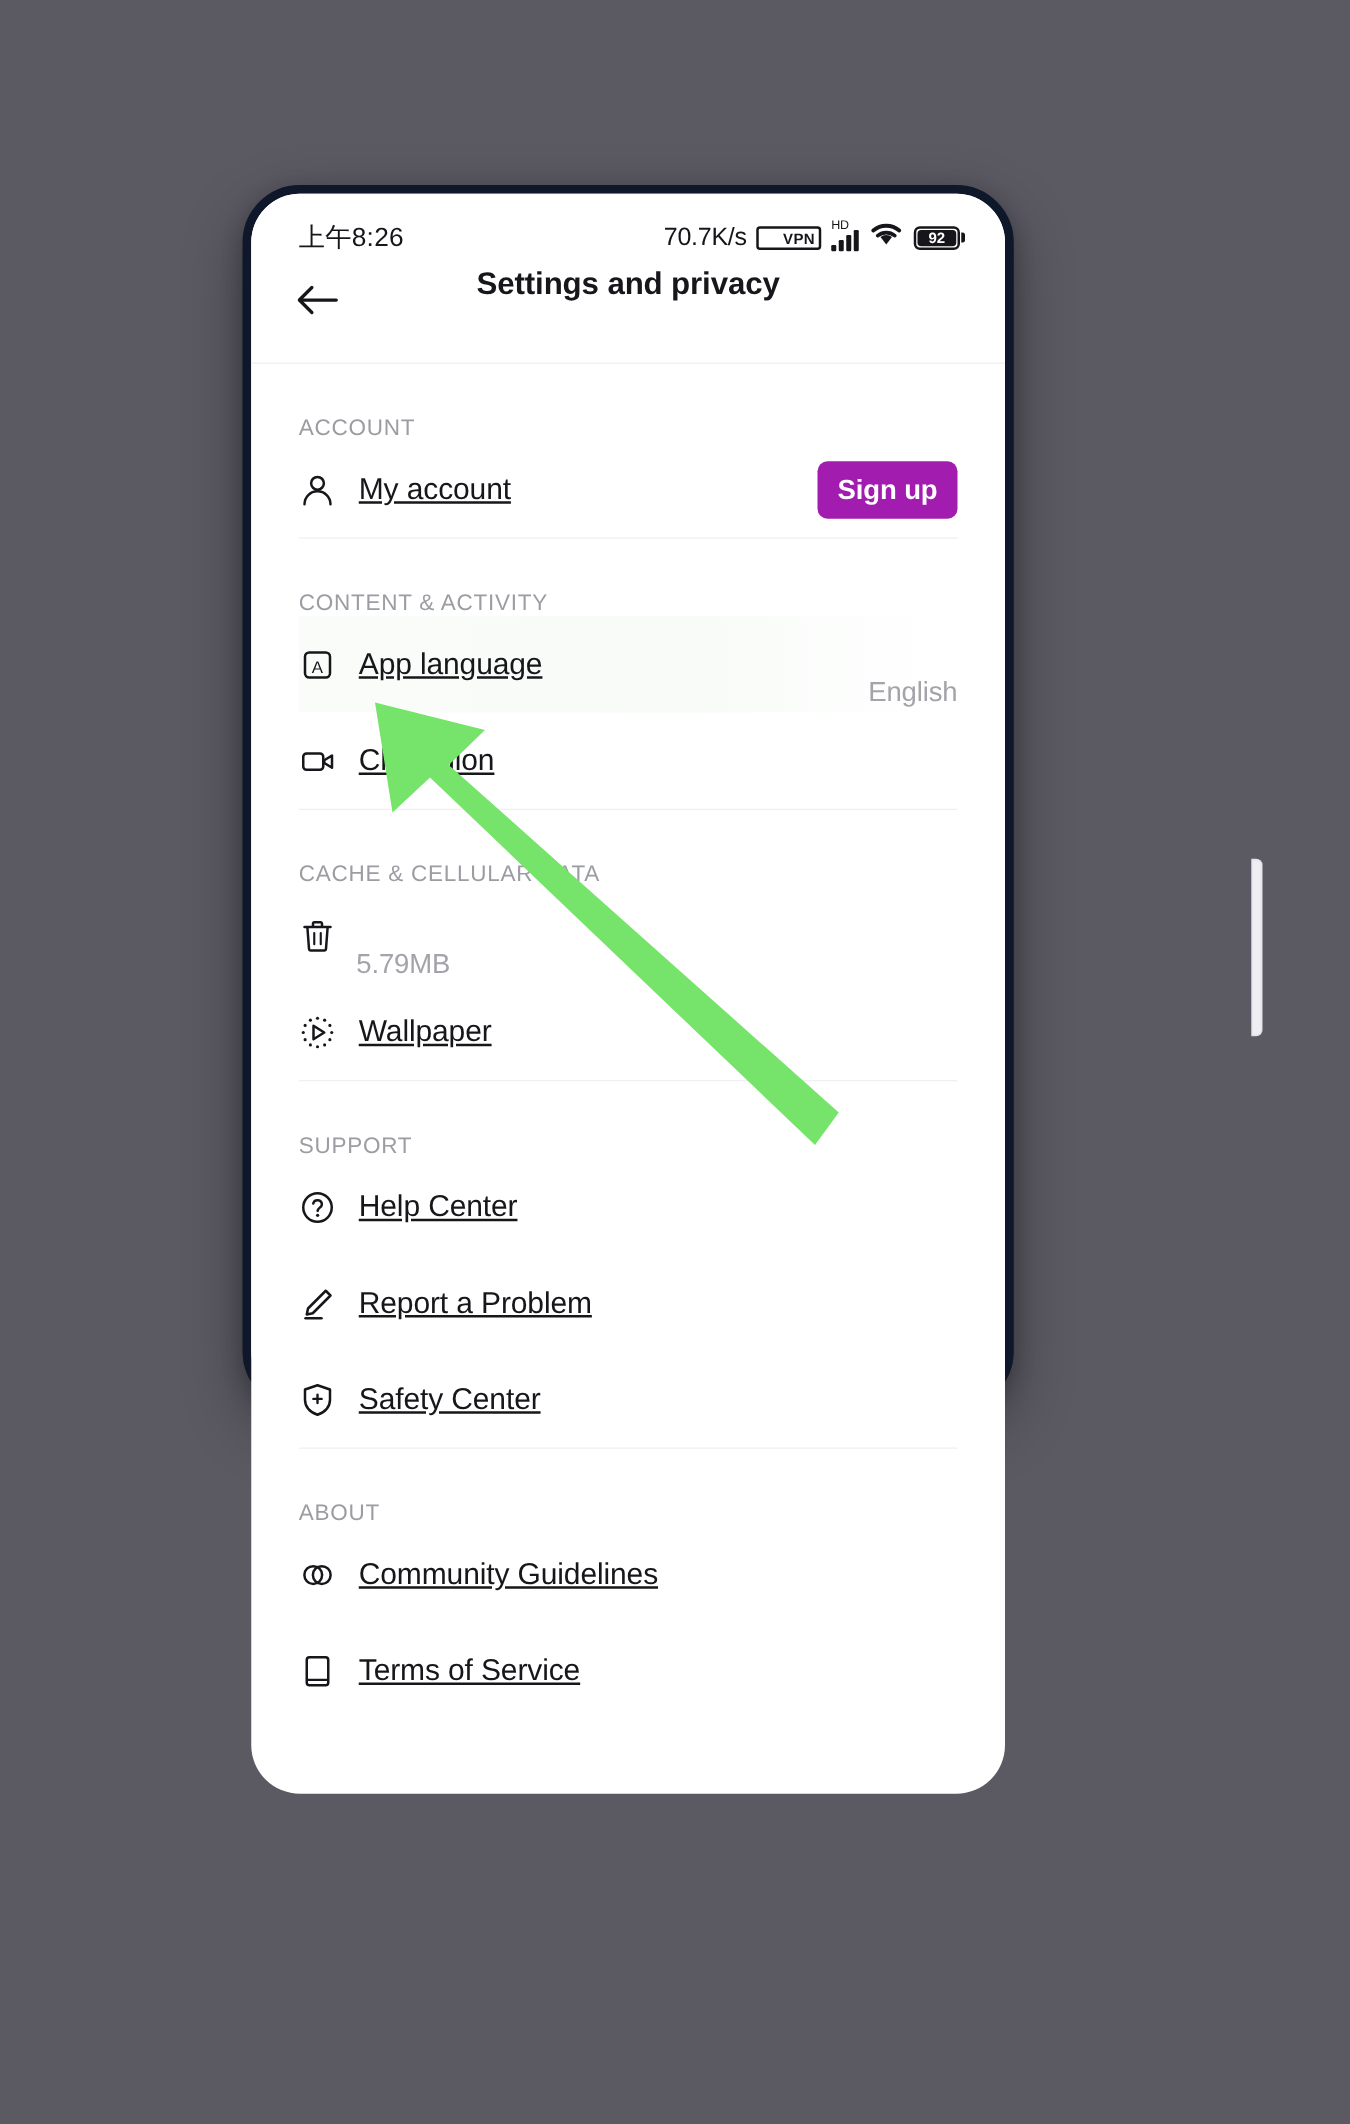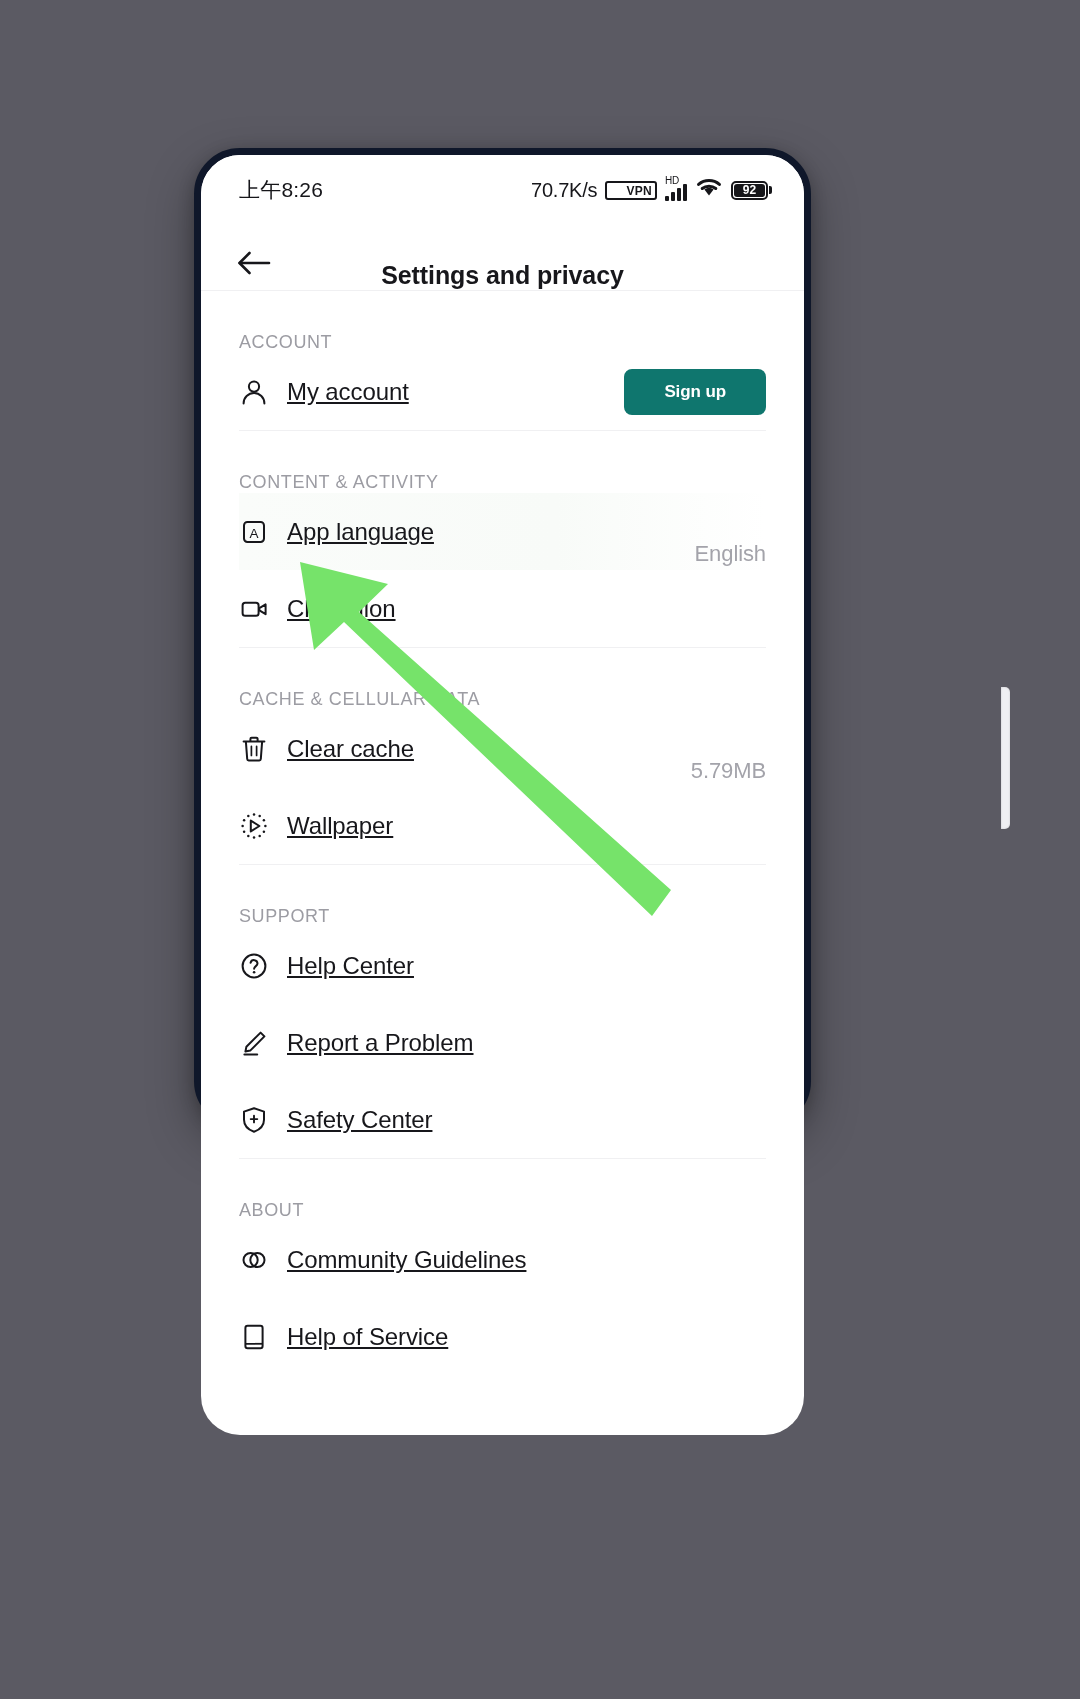--- a/index.html
+++ b/index.html
@@ -130,21 +130,21 @@
     width: 3px; height: 8px;
     background: #16161a;
     border-radius: 0 2px 2px 0;
     margin-left: 1px;
   }
 
   
   #nav-bar {
     height: 78px;
     display: flex;
-    align-items: flex-end;
+    align-items: flex-start;
     position: relative;
     border-bottom: 1px solid #f0f0f2;
   }
   #back-button {
     position: absolute;
     left: 26px;
     width: 54px; height: 54px;
     display: flex; align-items: center; justify-content: center;
     cursor: pointer;
   }
@@ -197,27 +197,27 @@
     margin-left: 2px;
     text-decoration: underline;
   }
   .row-value {
     font-size: 22px;
     color: #a3a3aa;
     letter-spacing: -0.1px;
     margin-top: 44px;
   }
   #signup-button {
-    background: #0f766e;
+    background: #a21caf;
     color: #ffffff;
-    font-size: 17px;
+    font-size: 22px;
     font-weight: 700;
     border: none;
     border-radius: 8px;
-    padding: 0 40px;
+    padding: 0 16px;
     height: 46px;
     cursor: pointer;
     font-family: "Liberation Sans", sans-serif;
     letter-spacing: -0.1px;
   }
 
   
   #row-app-language { background: linear-gradient(90deg,#fafcfa 0%,#f8fbf8 60%,#ffffff 100%); }
 
   
@@ -333,21 +333,20 @@
 
         <div class="row">
           <span class="row-icon">
             <svg width="30" height="30" viewBox="0 0 30 30">
               <path d="M4.6 7.6 H25.4" stroke="#17171b" stroke-width="2" stroke-linecap="round"></path>
               <path d="M11.4 7.2 V4.9 a1.2 1.2 0 0 1 1.2-1.2 h4.8 a1.2 1.2 0 0 1 1.2 1.2 V7.2" stroke="#17171b" stroke-width="2" fill="none"></path>
               <path d="M6.9 7.8 L8.2 25 a1.5 1.5 0 0 0 1.5 1.4 h10.6 a1.5 1.5 0 0 0 1.5-1.4 L23.1 7.8" stroke="#17171b" stroke-width="2" fill="none" stroke-linejoin="round"></path>
               <path d="M12.4 12.4 V21.4 M17.6 12.4 V21.4" stroke="#17171b" stroke-width="1.7" stroke-linecap="round"></path>
             </svg>
           </span>
-          <span class="row-label">Clear cache</span>
           <span class="row-value">5.79MB</span>
         </div>
 
         <div class="row">
           <span class="row-icon">
             <svg width="30" height="30" viewBox="0 0 30 30">
               <g fill="#17171b">
                 <circle cx="15" cy="3.6" r="1.25"></circle>
                   <circle cx="20.7" cy="5.1" r="1.25"></circle>
                 <circle cx="24.9" cy="9.3" r="1.25"></circle>
@@ -423,21 +422,21 @@
           <span class="row-value"></span>
         </div>
 
         <div class="row">
           <span class="row-icon">
             <svg width="30" height="30" viewBox="0 0 30 30">
               <rect x="6.4" y="3.8" width="17.2" height="22.4" rx="2.2" stroke="#17171b" stroke-width="2" fill="none"></rect>
               <path d="M6.8 21.8 H23.2" stroke="#17171b" stroke-width="1.8"></path>
             </svg>
           </span>
-          <span class="row-label">Help of Service</span>
+          <span class="row-label">Terms of Service</span>
           <span class="row-value"></span>
         </div>
       </div>
 
     </div>
   </div>
 </div>
 
 <svg id="green-arrow" viewBox="0 0 1080 1699">
   <g>

